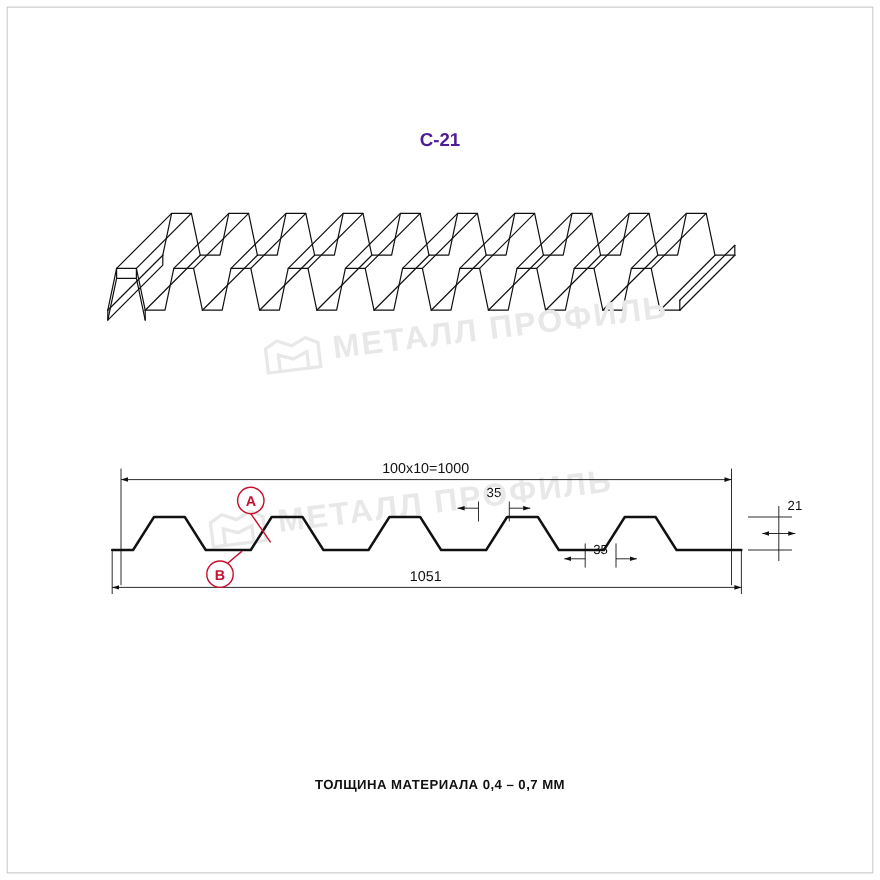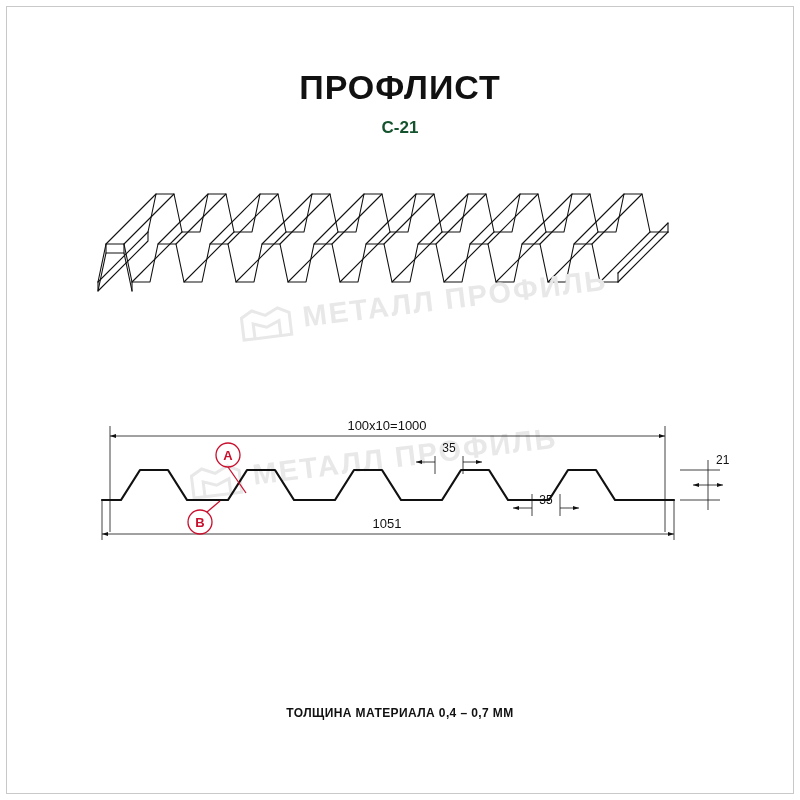--- a/index.html
+++ b/index.html
@@ -40,21 +40,21 @@
     color: #111111;
   }
   .subtitle {
     position: absolute;
     left: 0;
     right: 0;
     top: 118px;
     text-align: center;
     font-size: 17px;
     font-weight: bold;
-    color: #14532d;
+    color: #4c1d95;
   }
   .footer-note {
     position: absolute;
     left: 0;
     right: 0;
     top: 706px;
     text-align: center;
     font-size: 12px;
     font-weight: bold;
     letter-spacing: 0.4px;
@@ -117,21 +117,20 @@
     fill: #c8102e;
   }
 </style>
 </head>
 <body>
 
 <div class="page">
 
   <div class="frame"></div>
 
-  <div class="title">ПРОФЛИСТ</div>
   <div class="subtitle">С-21</div>
 
   <div class="iso-wrap">
     <svg width="620" height="160" viewBox="0 0 620 160">
       <g fill="none" stroke="#111111" stroke-width="1.1" stroke-linejoin="round" stroke-linecap="round">
 
         <path d="M58 72 L66 34 L84 34 L92 72 L110 72 L118 34 L136 34 L144 72 L162 72 L170 34 L188 34 L196 72
                  L214 72 L222 34 L240 34 L248 72 L266 72 L274 34 L292 34 L300 72 L318 72 L326 34 L344 34 L352 72
                  L370 72 L378 34 L396 34 L404 72 L422 72 L430 34 L448 34 L456 72 L474 72 L482 34 L500 34 L508 72
                  L526 72 L534 34 L552 34 L560 72 L578 72"></path>

